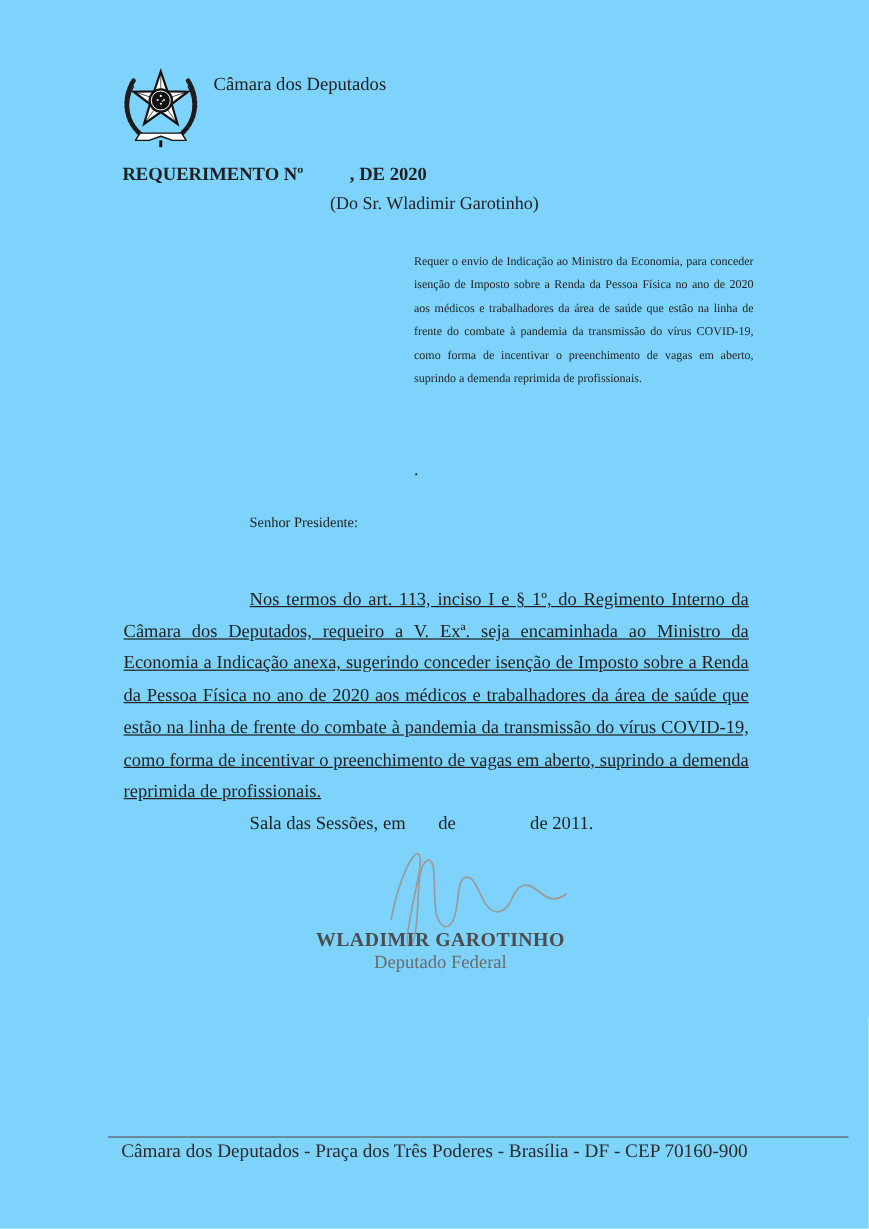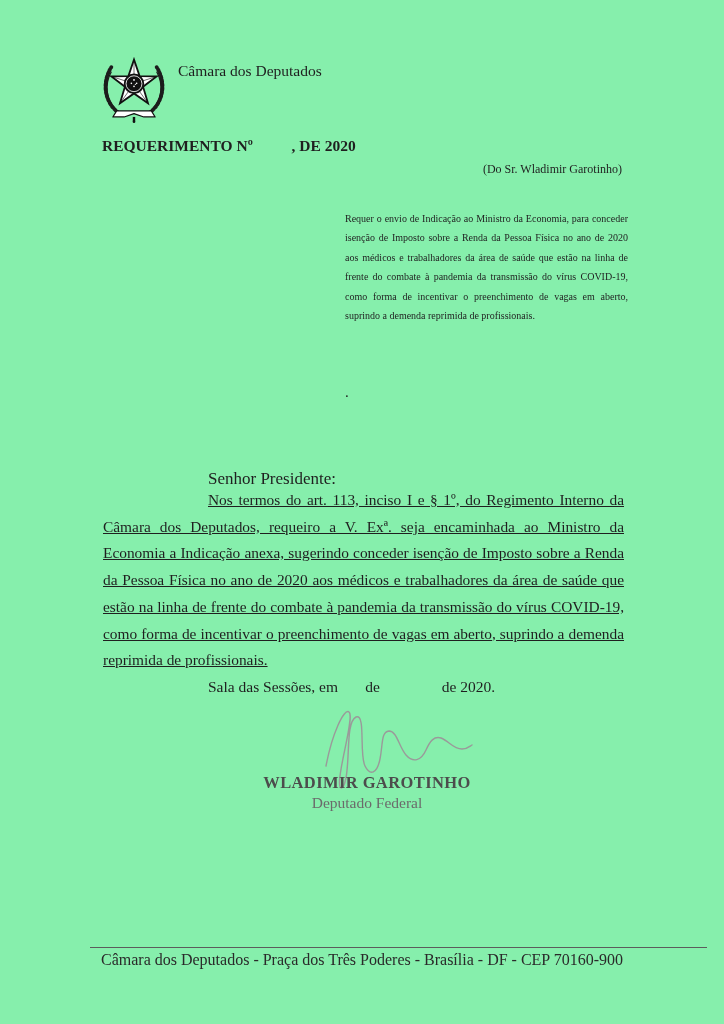--- a/index.html
+++ b/index.html
@@ -2,45 +2,45 @@
 <html><head>
 <meta charset="utf-8">
 <style>
   * { margin: 0; padding: 0; box-sizing: border-box; }
   html, body { background: #ffffff; }
   body { font-family: "Liberation Serif", "DejaVu Serif", serif; color: #1f1f1f; }
   .page {
     position: relative;
     width: 724px;
     height: 1024px;
-    background: #86efac;
+    background: #7dd3fc;
     overflow: hidden;
   }
   
   .emblem { position: absolute; left: 96px; top: 49px; width: 76px; height: 74px; }
   .org-name { position: absolute; left: 178px; top: 62px; font-size: 15.5px; }
   .deputy-line { position: absolute; left: 178px; top: 91px; font-size: 15.5px; }
   .deputy-line b { font-weight: bold; }
   
   .doc-title {
     position: absolute; left: 102px; top: 137px; width: 520px;
     font-weight: bold; font-size: 15.5px; white-space: pre-wrap;
   }
   .doc-subtitle {
     position: absolute; left: 102px; top: 162px; width: 520px;
-    text-align: right; font-size: 12px;
+    text-align: center; font-size: 15px;
   }
   
   .ementa {
     position: absolute; left: 345px; top: 209px; width: 283px;
     font-size: 10px; line-height: 19.4px; text-align: justify;
   }
   .ementa-dot { position: absolute; left: 345px; top: 384px; font-size: 15px; }
   
-  .salutation { position: absolute; left: 208px; top: 428px; font-size: 17px; margin-top: 41px; }
+  .salutation { position: absolute; left: 208px; top: 428px; font-size: 12px; }
   .body-par {
     position: absolute; left: 103px; top: 487px; width: 521px;
     font-size: 15.4px; line-height: 26.7px; text-align: justify; text-indent: 105px; text-decoration: underline;
   }
   .dateline { position: absolute; left: 208px; top: 678px; font-size: 15.5px; white-space: pre-wrap; }
   
   .sig-scribble { position: absolute; left: 288px; top: 706px; width: 185px; height: 92px; }
   .sig-name {
     position: absolute; left: 102px; top: 773px; width: 530px; text-align: center;
     font-weight: bold; font-size: 16.5px; letter-spacing: 0.4px; color: #4c4c4c;
@@ -87,21 +87,21 @@
   <div class="org-name">Câmara dos Deputados</div>
 
   <div class="doc-title">REQUERIMENTO Nº          , DE 2020</div>
   <div class="doc-subtitle">(Do Sr. Wladimir Garotinho)</div>
 
   <div class="ementa">Requer o envio de Indicação ao Ministro da Economia, para conceder isenção de Imposto sobre a Renda da Pessoa Física no ano de 2020 aos médicos e trabalhadores da área de saúde que estão na linha de frente do combate à pandemia da transmissão do vírus COVID-19, como forma de incentivar o preenchimento de vagas em aberto, suprindo a demenda reprimida de profissionais.</div>
   <div class="ementa-dot">.</div>
 
   <div class="salutation">Senhor Presidente:</div>
   <div class="body-par">Nos termos do art. 113, inciso I e § 1º, do Regimento Interno da Câmara dos Deputados, requeiro a V. Exª. seja encaminhada ao Ministro da Economia a Indicação anexa, sugerindo conceder isenção de Imposto sobre a Renda da Pessoa Física no ano de 2020 aos médicos e trabalhadores da área de saúde que estão na linha de frente do combate à pandemia da transmissão do vírus COVID-19, como forma de incentivar o preenchimento de vagas em aberto, suprindo a demenda reprimida de profissionais.</div>
-  <div class="dateline">Sala das Sessões, em       de                de 2020.</div>
+  <div class="dateline">Sala das Sessões, em       de                de 2011.</div>
 
   <div class="sig-scribble">
     <svg viewBox="0 0 185 92" width="185" height="92" xmlns="http://www.w3.org/2000/svg">
       <path d="M38,60 C44,28 56,2 61,6 C66,10 55,46 52,70 C50,84 55,87 58,72
                C62,50 58,16 68,11 C78,7 71,48 77,60 C82,70 89,68 92,53
                C95,38 93,26 101,25 C109,25 111,41 118,49 C125,57 133,55 138,44
                C142,35 146,30 153,32 C161,35 165,43 174,43 C179,43 181,41 184,39" fill="none" stroke="#9a9a9a" stroke-width="1.4" stroke-linecap="round"></path>
     </svg>
   </div>
   <div class="sig-name">WLADIMIR GAROTINHO</div>

